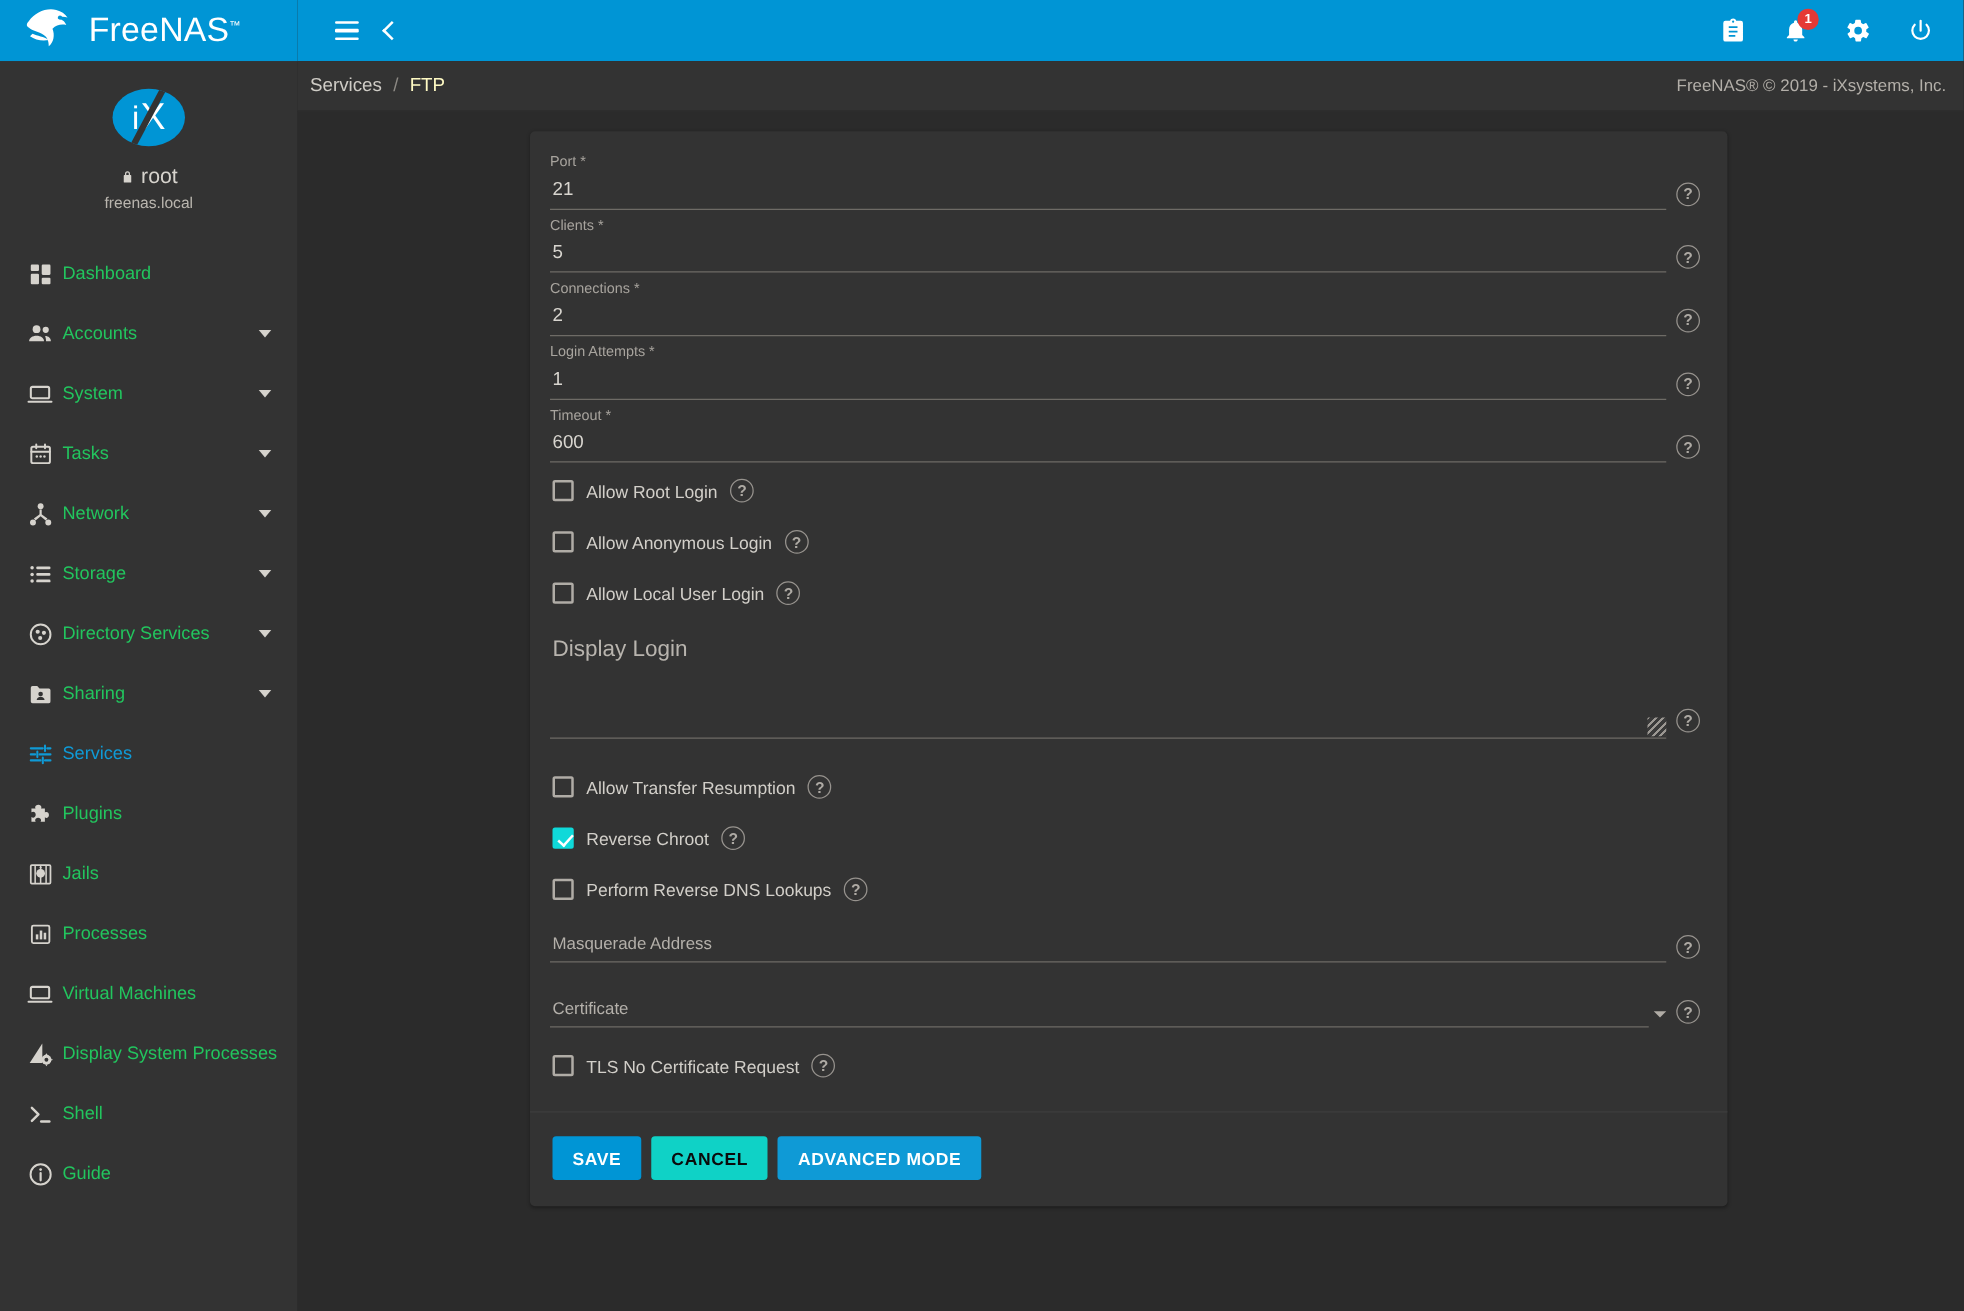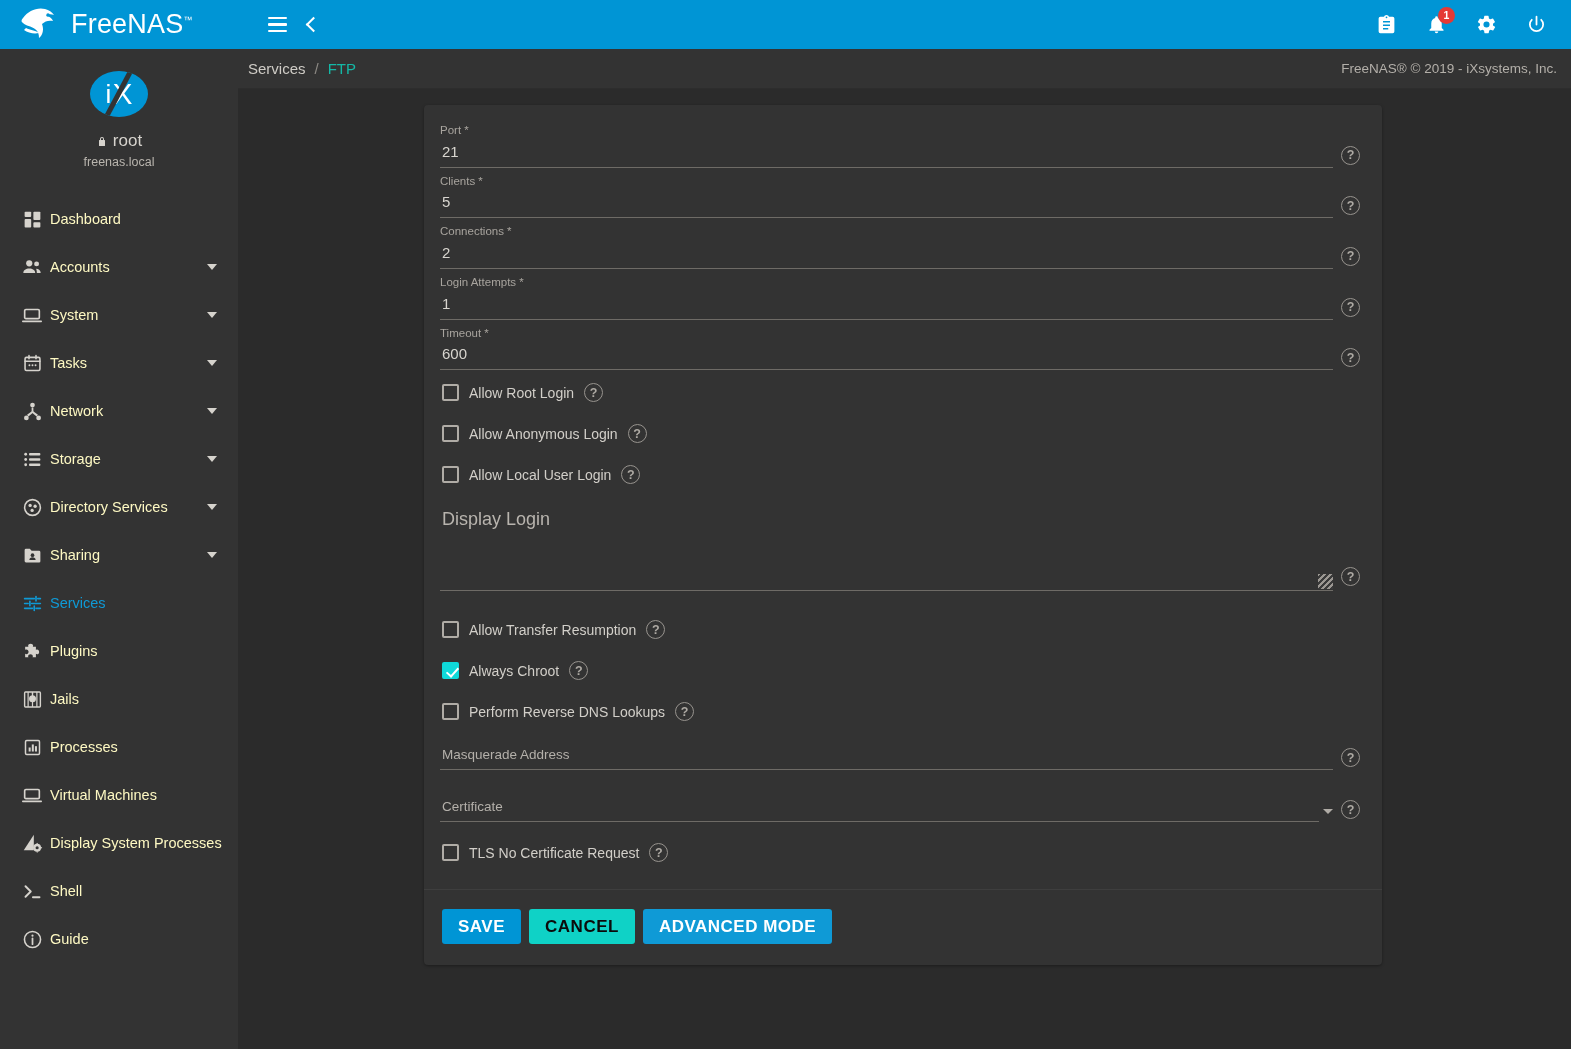--- a/index.html
+++ b/index.html
@@ -67,21 +67,21 @@
   }
   .user-name {
     color: #d6d3cd; font-size: 17px; display: flex; align-items: center;
     justify-content: center; gap: 5px; margin-bottom: 4px;
   }
   .host-name { color: #b9b5ae; font-size: 12.5px; }
 
   .nav { margin-top: 12px; }
   .nav-item {
     display: flex; align-items: center; height: 48px; padding: 0 16px 0 14px;
-    cursor: pointer; color: #fef9c3; font-size: 14.5px; gap: 0;
+    cursor: pointer; color: #22c55e; font-size: 14.5px; gap: 0;
   }
   .nav-item.active { color: #0f9ad6; }
   .nav-icon {
     width: 36px; flex: 0 0 36px; display: flex; align-items: center; justify-content: center;
     color: #d6d3cd;
   }
   .nav-item.active .nav-icon { color: #0f9ad6; }
   .nav-label { flex: 1; white-space: nowrap; }
   .caret {
     width: 0; height: 0; border-left: 5.5px solid transparent; border-right: 5.5px solid transparent;
@@ -90,21 +90,21 @@
 
   
   .main { flex: 1; display: flex; flex-direction: column; min-width: 0; background: #2b2b2b; }
   .breadcrumb-bar {
     height: 40px; flex: 0 0 40px; background: #333333; display: flex; align-items: center;
     padding: 0 14px 0 10px; border-bottom: 1px solid #2d2d2d;
   }
   .crumbs { display: flex; align-items: center; gap: 9px; font-size: 15px; padding-left: 0; }
   .crumb { color: #cfccc6; cursor: pointer; }
   .crumb.sep { color: #8d8a85; cursor: default; }
-  .crumb.last { color: #14b8a6; }
+  .crumb.last { color: #fef9c3; }
   .copyright { margin-left: auto; color: #b3afa9; font-size: 13.5px; white-space: nowrap; }
 
   .content { flex: 1; overflow: auto; padding: 16px 0 0 0; display: flex; }
   .card {
     width: 958px; margin-left: 186px; background: #333333; border-radius: 4px;
     align-self: flex-start; box-shadow: 0 1px 3px rgba(0,0,0,.35);
     display: flex; flex-direction: column;
   }
   .card-fields { padding: 14px 22px 16px 16px; }
 
@@ -163,21 +163,21 @@
   .select-caret {
     width: 0; height: 0; border-left: 5px solid transparent; border-right: 5px solid transparent;
     border-top: 5.5px solid #b0aca6; margin-bottom: 10px; flex: 0 0 auto; margin-left: -4px;
   }
 
   
   .card-actions {
     border-top: 1px solid #3e3e3e; padding: 19px 16px 21px 18px; display: flex; gap: 8px;
   }
   .btn {
-    border: none; border-radius: 3px; padding: 0 16px; height: 35px; font-size: 17px;
+    border: none; border-radius: 3px; padding: 0 16px; height: 35px; font-size: 14px;
     font-weight: 700; letter-spacing: .5px; cursor: pointer;
     font-family: "Liberation Sans", sans-serif;
   }
   .btn-primary { background: #0095d5; color: #ffffff; }
   .btn-accent { background: #0fd2c6; color: #0b0b0b; }
   .btn-primary2 { background: #0f9ad6; color: #ffffff; }
 </style>
 </head>
 <body>
 
@@ -515,21 +515,21 @@
             <div style="height:18px"></div>
 
             <div id="transfer-checks">
                 <div class="check-row">
                   <div class="cbox"></div>
                   <span class="check-label">Allow Transfer Resumption</span>
                   <div class="help-icon">?</div>
                 </div>
                 <div class="check-row">
                   <div class="cbox checked"></div>
-                  <span class="check-label">Always Chroot</span>
+                  <span class="check-label">Reverse Chroot</span>
                   <div class="help-icon">?</div>
                 </div>
                 <div class="check-row">
                   <div class="cbox"></div>
                   <span class="check-label">Perform Reverse DNS Lookups</span>
                   <div class="help-icon">?</div>
                 </div>
               </div>
 
             <div style="height:10px"></div>

